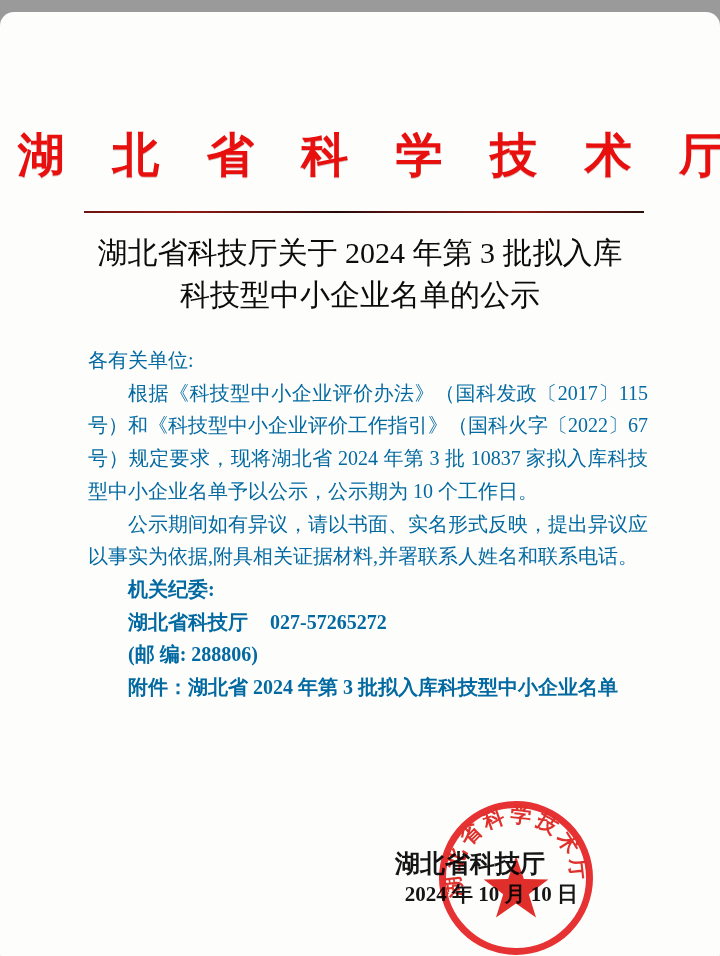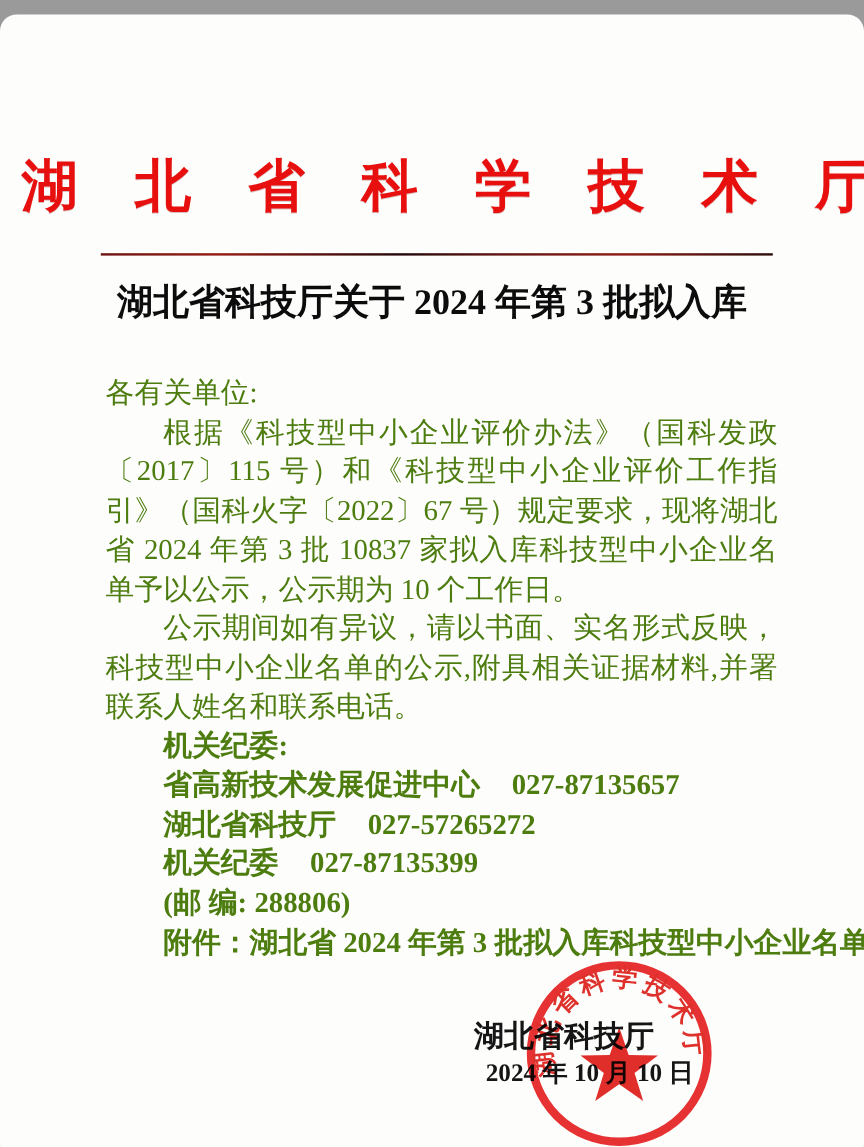--- a/index.html
+++ b/index.html
@@ -45,33 +45,33 @@
 
   
   .doc-title {
     position: absolute;
     top: 220px;
     left: 0;
     width: 100%;
     text-align: center;
     font-size: 30px;
     line-height: 42px;
-    font-weight: 700;
+    font-weight: 400;
     color: #0c0c0c;
   }
 
   
   .content {
     position: absolute;
-    top: 300px;
+    top: 332px;
     left: 88px;
     width: 560px;
-    font-size: 24px;
+    font-size: 20px;
     line-height: 32.7px;
-    color: #4d7c0f;
+    color: #0369a1;
   }
   .content p { margin: 0; text-align: justify; }
   .para { text-indent: 2em; }
   .line { padding-left: 2em; white-space: nowrap; }
   .bold { font-weight: 700; }
   .phone { margin-left: 1.1em; }
   .attachment-line { margin-top: 20px; }
 
   
   .sign-org {
@@ -128,30 +128,29 @@
 </head>
 <body>
 
 <div class="page">
 
   <div class="agency-header">湖 北 省 科 学 技 术 厅</div>
   <div class="header-rule"></div>
 
   <div class="doc-title">
     <div>湖北省科技厅关于 2024 年第 3 批拟入库</div>
+    <div>科技型中小企业名单的公示</div>
   </div>
 
   <div class="content">
     <p>各有关单位:</p>
     <p class="para">根据《科技型中小企业评价办法》（国科发政〔2017〕115 号）和《科技型中小企业评价工作指引》（国科火字〔2022〕67 号）规定要求，现将湖北省 2024 年第 3 批 10837 家拟入库科技型中小企业名单予以公示，公示期为 10 个工作日。</p>
-    <p class="para">公示期间如有异议，请以书面、实名形式反映，科技型中小企业名单的公示,附具相关证据材料,并署联系人姓名和联系电话。</p>
+    <p class="para">公示期间如有异议，请以书面、实名形式反映，提出异议应以事实为依据,附具相关证据材料,并署联系人姓名和联系电话。</p>
     <p class="line bold">机关纪委:</p>
-    <p class="line bold"><span>省高新技术发展促进中心</span><span class="phone">027-87135657</span></p>
     <p class="line bold"><span>湖北省科技厅</span><span class="phone">027-57265272</span></p>
-    <p class="line bold"><span>机关纪委</span><span class="phone">027-87135399</span></p>
     <p class="line bold">(邮 编: 288806)</p>
     <p class="line bold attachment-line">附件：湖北省 2024 年第 3 批拟入库科技型中小企业名单</p>
   </div>
 
   <div class="sign-org">湖北省科技厅</div>
   <div class="sign-date">2024 年 10 月 10 日</div>
 
   <svg class="seal" viewBox="0 0 164 164" aria-hidden="true">
     <defs>
       <path id="sealArc" d="M 31.3 105.7 A 56 56 0 1 1 132.7 105.7" fill="none"></path>

